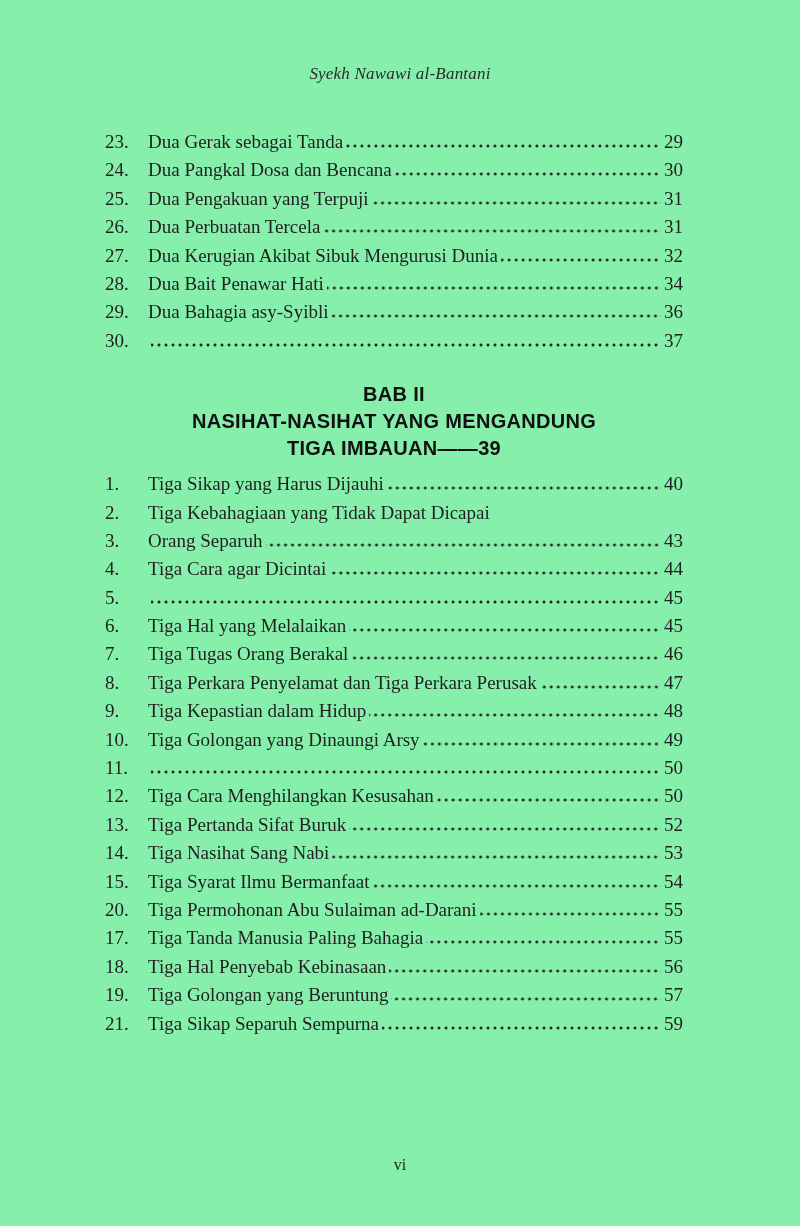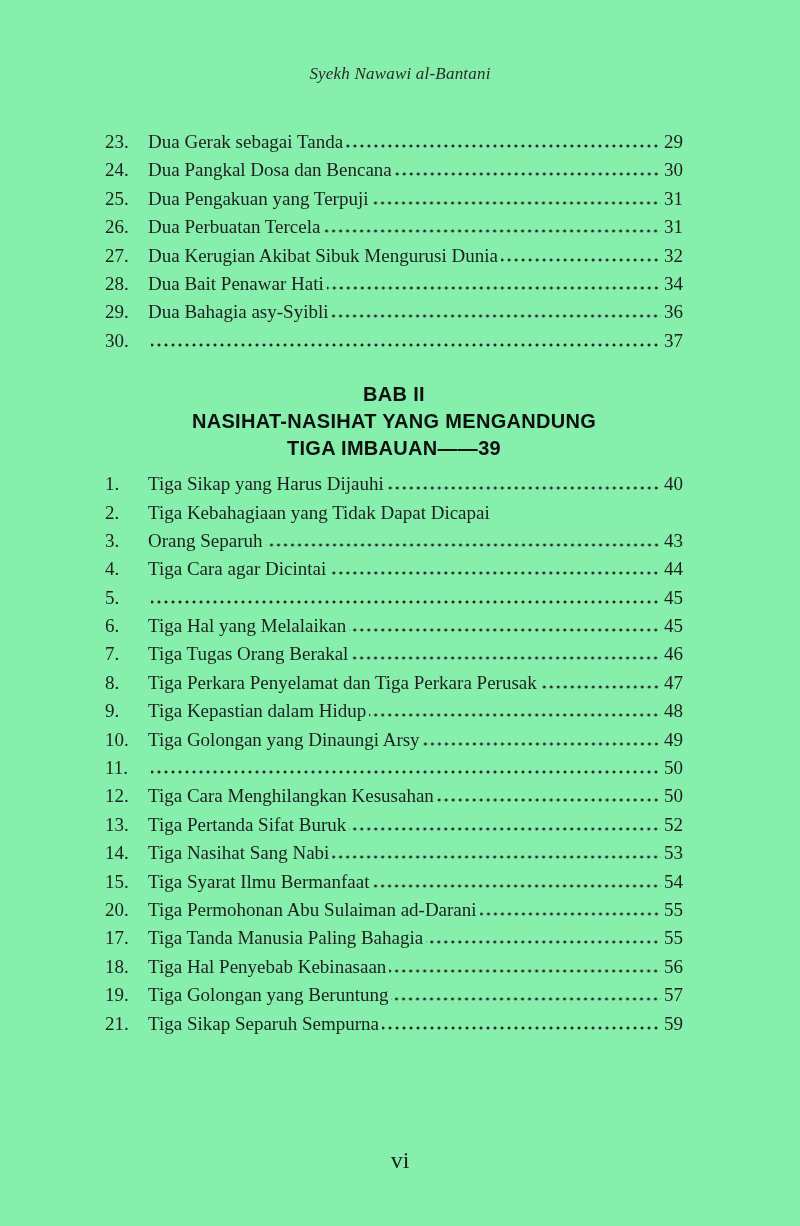--- a/index.html
+++ b/index.html
@@ -24,21 +24,21 @@
     background-size:7px 4px;background-repeat:repeat-x;background-position:right bottom;
   }
   .pg{flex:0 0 auto;}
   .chapter-heading{
     text-align:center;font-family:"Liberation Sans", sans-serif;font-weight:700;
     font-size:20px;line-height:27px;color:#111111;letter-spacing:0.3px;
     margin:26px 0 8px 0;
   }
   .page-number{
     position:absolute;bottom:52px;left:0;right:0;text-align:center;
-    font-size:24px;color:#1f1f1f;
+    font-size:16px;color:#1f1f1f;
   }
 </style>
 </head>
 <body>
 
 <div class="page">
 
   <div class="running-header">Syekh Nawawi al-Bantani</div>
 
   <div class="toc">

